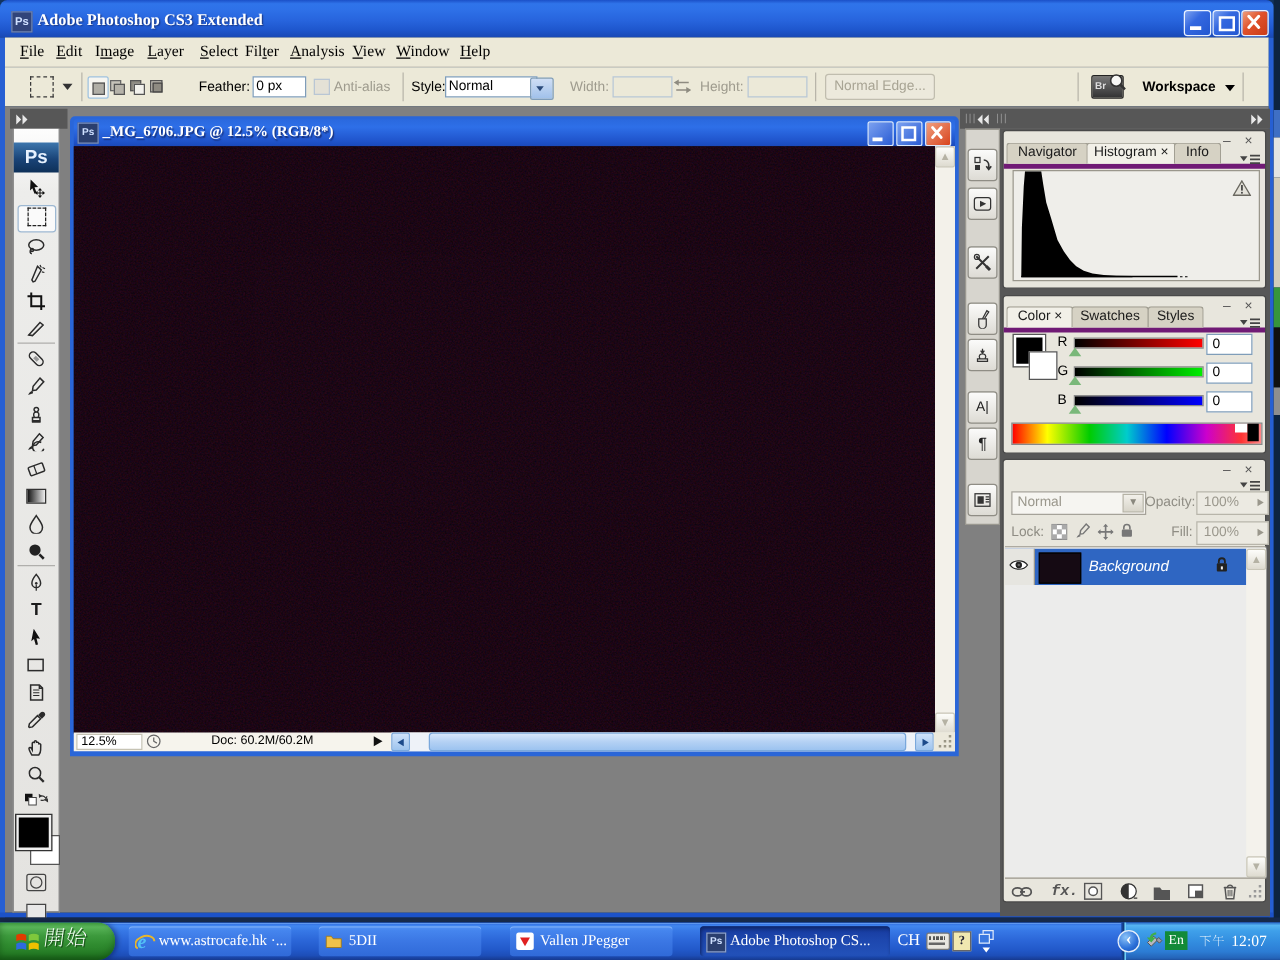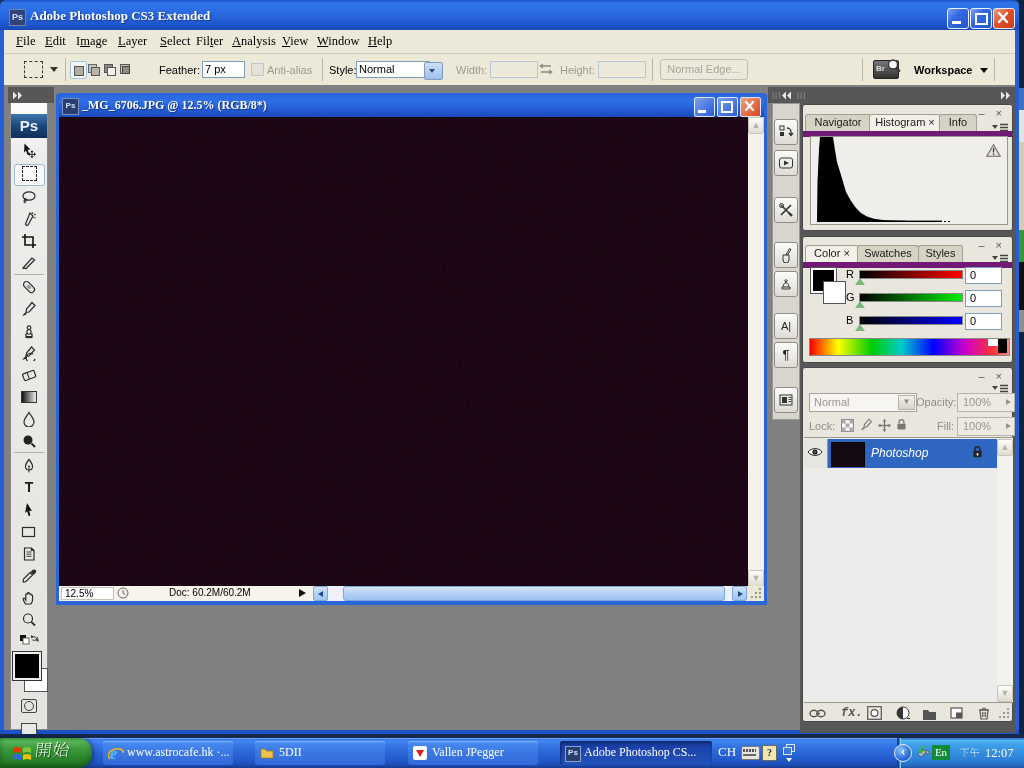--- a/index.html
+++ b/index.html
@@ -70,21 +70,21 @@
 #hscroll{left:313px;top:586px;width:434px;height:15px;background:#eef2f8;position:absolute;}
 .hbtn{position:absolute;top:0;width:15px;height:15px;background:linear-gradient(180deg,#cfe2fa,#9ec4ee);border:1px solid #7aa8dc;border-radius:2px;box-sizing:border-box;color:#1c4a8a;font-size:9px;text-align:center;line-height:13px;}
 #hthumb{position:absolute;top:0;height:15px;border:1px solid #7aa8dc;border-radius:3px;box-sizing:border-box;
   background:linear-gradient(180deg,#d7e7fb 0%,#b4d1f4 50%,#9cc3f0 100%);}
 
 #dock-head{left:768px;top:87px;width:248px;height:16px;background:#575757;}
 #iconstrip{left:772px;top:103px;width:28px;height:317px;background:#d7d5ce;border:1px solid #9a9890;box-sizing:border-box;}
 .dockicon{position:absolute;left:774px;width:24px;height:26px;background:linear-gradient(180deg,#fbfbfa,#dddbd4);border:1px solid #8f8d85;border-radius:3px;box-sizing:border-box;text-align:center;font-size:13px;line-height:24px;color:#222;}
 #panelcol{left:800px;top:103px;width:216px;height:630px;background:#575757;}
 .pgroup{position:absolute;left:802px;width:211px;background:#e8e6dd;border:1px solid #494949;border-radius:3px;box-sizing:border-box;}
-.ptabs{position:absolute;left:0;top:9px;right:0;height:17px;border-bottom:6px solid #701a75;text-decoration:underline;}
+.ptabs{position:absolute;left:0;top:9px;right:0;height:17px;border-bottom:4px solid #701a75;text-decoration:underline;}
 .ptab{position:absolute;top:0;height:16px;background:#d6d2c4;border:1px solid #a29f93;border-bottom:none;border-radius:3px 3px 0 0;font-size:11px;color:#1a1a1a;text-align:center;line-height:15px;}
 .ptab.act{background:#f2f0e8;}
 .pminx{position:absolute;right:6px;top:2px;color:#555;font-size:11px;letter-spacing:4px;}
 .pmenu{position:absolute;right:4px;top:18px;color:#333;font-size:8px;}
 .colrow{position:absolute;font-size:11px;color:#000;}
 .colbar{position:absolute;height:7px;border:1px solid #8a8a8a;}
 .coltri{position:absolute;width:0;height:0;border-left:5px solid transparent;border-right:5px solid transparent;border-bottom:7px solid #7ab87a;}
 .colin{position:absolute;width:31px;height:15px;background:#fff;border:1px solid #7f9db9;font-size:11px;padding-left:4px;line-height:15px;}
 .greytxt{color:#8f8d84;}
 .lockico{position:absolute;top:0;font-size:11px;color:#777;}
@@ -153,21 +153,21 @@
     </div>
   <div class="modebtn" style="left:98px">
     <div style="position:absolute;left:2px;top:3px;width:7px;height:7px;background:#8e8b82;border:1px solid #555"></div>
     <div style="position:absolute;left:5px;top:6px;width:7px;height:7px;background:#f2f1ec;border:1px solid #555"></div>
     </div>
   <div class="modebtn" style="left:114px">
     <div style="position:absolute;left:2px;top:3px;width:8px;height:8px;background:#c6c3ba;border:1px solid #555"></div>
     <div style="position:absolute;left:4px;top:5px;width:6px;height:6px;background:#8e8b82;border:1px solid #444"></div>
     </div>
   <div class="olbl" style="left:155px">Feather:</div>
-  <div class="oinput" style="left:198px;width:37px">7 px</div>
+  <div class="oinput" style="left:198px;width:37px">0 px</div>
   <div style="position:absolute;left:247px;top:9px;width:11px;height:11px;background:#e4e1d6;border:1px solid #b9c6d4"></div>
   <div class="olbl ogrey" style="left:263px">Anti-alias</div>
   <div class="osep" style="left:318px"></div>
   <div class="olbl" style="left:325px">Style:</div>
   <div class="oinput" style="left:352px;width:68px">Normal</div>
   <div style="position:absolute;left:420px;top:8px;width:17px;height:16px;background:linear-gradient(180deg,#cfdef5,#9fc0ea);border:1px solid #7f9db9;border-radius:2px">
     <div style="position:absolute;left:4px;top:6px;width:0;height:0;border-left:3px solid transparent;border-right:3px solid transparent;border-top:4px solid #2a4a7a"></div>
     </div>
   <div class="olbl ogrey" style="left:452px">Width:</div>
   <div class="oinput dis" style="left:486px;width:42px"></div>
@@ -585,21 +585,21 @@
   <div style="position:absolute;left:1px;top:71px;width:193px;height:29px;background:#2f66c2"></div>
   <div style="position:absolute;left:1px;top:71px;width:23px;height:29px;background:#e6e5e0;border-right:1px solid #9a978c"></div>
   <div style="position:absolute;left:4px;top:77px">
       <svg width="16" height="14" viewBox="0 0 16 14">
         <path d="M1 7 C4 2.5 12 2.5 15 7 C12 11.5 4 11.5 1 7 Z" fill="#fff" stroke="#222"></path>
         <circle cx="8" cy="7" r="2.6" fill="#222"></circle>
         <circle cx="8" cy="7" r="1" fill="#666"></circle>
       </svg>
     </div>
   <div style="position:absolute;left:28px;top:74px;width:32px;height:23px;background:#150a13;border:1px solid #000"></div>
-  <div style="position:absolute;left:68px;top:78px;color:#fff;font-size:12px;font-style:italic">Photoshop</div>
+  <div style="position:absolute;left:68px;top:78px;color:#fff;font-size:12px;font-style:italic">Background</div>
   <div style="position:absolute;left:168px;top:76px">
       <svg width="13" height="15" viewBox="0 0 16 18">
         <rect x="3" y="8" width="10" height="8" rx="1" fill="#222"></rect>
         <path d="M5 8 V6 a3 3 0 0 1 6 0 v2" fill="none" stroke="#222" stroke-width="1.8"></path>
         <rect x="7" y="11" width="2" height="3" fill="#eee"></rect>
       </svg>
     </div>
 
   <div style="position:absolute;left:194px;top:71px;width:16px;height:263px;background:#f4f2ec">
     <div class="scrbtn" style="top:0;left:0">▲</div>

